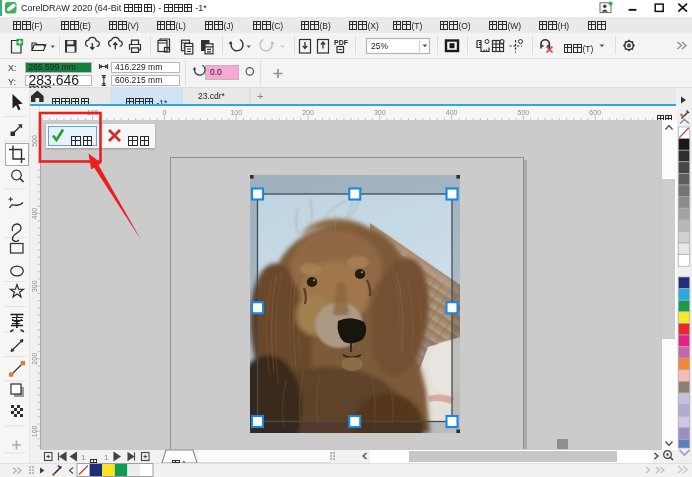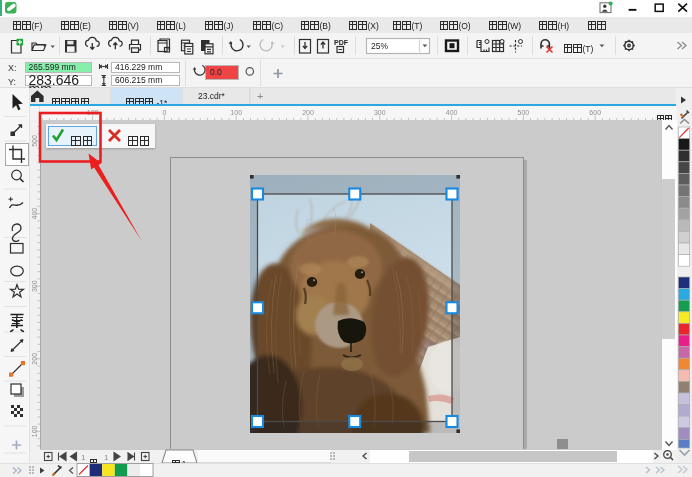--- a/index.html
+++ b/index.html
@@ -25,20 +25,21 @@
  <rect x="5" y="2" width="11.5" height="11.5" rx="2.4" fill="#3cb357"></rect>
  <rect x="6.6" y="6" width="10" height="3.6" rx="1.8" fill="#fff" transform="rotate(-38 11 8)"></rect>
  <rect x="600" y="2.8" width="11" height="9.8" fill="none" stroke="#6a6a6a" stroke-width="1"></rect>
  <circle cx="604.8" cy="6.3" r="1.7" fill="#3c3c3c"></circle>
  <path d="M601.8 11.8 q3,-4.4 6,0 z" fill="#3c3c3c"></path>
  <circle cx="610.6" cy="3.4" r="2" fill="#2fae4e"></circle>
  <rect x="628.6" y="8.9" width="7.8" height="1.9" fill="#111"></rect>
  <rect x="655.2" y="4.1" width="8" height="7.3" fill="none" stroke="#111" stroke-width="1.5"></rect>
  <path d="M678.3 3.6 L687 11.7 M687 3.6 L678.3 11.7" stroke="#111" stroke-width="1.6"></path>
 </svg>
+<div class="abs" style="left:21px;top:3px;font-size:9px;color:#1a1a1a;white-space:nowrap">CorelDRAW 2020 (64-Bit <span class="cn"></span><span class="cn"></span><span class="cn"></span>) - <span class="cn"></span><span class="cn"></span><span class="cn"></span> -1*</div>
 <div class="abs" id="menubar" style="left:0;top:16.5px;width:692px;height:16.5px;background:#e9e9e9;font-size:8.5px;color:#1c1c1c"></div>
 <div class="abs" style="left:12px;top:20.5px;font-size:8.5px;color:#1c1c1c;white-space:nowrap"><span class="cn"></span><span class="cn"></span>(F)</div>
 <div class="abs" style="left:60px;top:20.5px;font-size:8.5px;color:#1c1c1c;white-space:nowrap"><span class="cn"></span><span class="cn"></span>(E)</div>
 <div class="abs" style="left:108px;top:20.5px;font-size:8.5px;color:#1c1c1c;white-space:nowrap"><span class="cn"></span><span class="cn"></span>(V)</div>
 <div class="abs" style="left:156px;top:20.5px;font-size:8.5px;color:#1c1c1c;white-space:nowrap"><span class="cn"></span><span class="cn"></span>(L)</div>
 <div class="abs" style="left:204px;top:20.5px;font-size:8.5px;color:#1c1c1c;white-space:nowrap"><span class="cn"></span><span class="cn"></span>(J)</div>
 <div class="abs" style="left:252px;top:20.5px;font-size:8.5px;color:#1c1c1c;white-space:nowrap"><span class="cn"></span><span class="cn"></span>(C)</div>
 <div class="abs" style="left:300px;top:20.5px;font-size:8.5px;color:#1c1c1c;white-space:nowrap"><span class="cn"></span><span class="cn"></span>(B)</div>
 <div class="abs" style="left:348px;top:20.5px;font-size:8.5px;color:#1c1c1c;white-space:nowrap"><span class="cn"></span><span class="cn"></span>(X)</div>
 <div class="abs" style="left:392px;top:20.5px;font-size:8.5px;color:#1c1c1c;white-space:nowrap"><span class="cn"></span><span class="cn"></span>(T)</div>
@@ -109,25 +110,25 @@
         <circle cx="629" cy="12.5" r="4.3"></circle>
         <circle cx="629" cy="12.5" r="1.2"></circle>
  <path d="M629 6.7v2 M629 16.3v2 M623.2 12.5h2 M632.8 12.5h2 M624.9 8.4l1.4 1.4 M631.7 15.2l1.4 1.4 M633.1 8.4l-1.4 1.4 M626.3 15.2l-1.4 1.4"></path>
       </g>
  <path d="M677.5 9 l4 3.5 -4 3.5 M682 9 l4 3.5 -4 3.5" stroke="#8a8a8a" stroke-width="1.3"></path>
 </svg>
 <div class="abs" style="left:563px;top:37.5px"><span class="cn"></span><span class="cn"></span><span style="font-size:8.5px;color:#1c1c1c">(T)</span></div>
 <div class="abs" style="left:0;top:58px;width:692px;height:30px;background:#f4f4f4;border-top:1px solid #e2e2e2;border-bottom:1px solid #dedede"></div>
 <div class="abs" style="left:8px;top:63px;font-size:9px;color:#333">X:</div>
 <div class="abs" style="left:8px;top:76.5px;font-size:9px;color:#333">Y:</div>
-<div class="abs" style="left:24.5px;top:61.5px;width:67px;height:11.5px;background:#86efac;border:1px solid #b8b8b8;font-size:8.5px;color:#222;line-height:9.5px;padding-left:3px">265.599 mm</div>
+<div class="abs" style="left:24.5px;top:61.5px;width:67px;height:11.5px;background:#15803d;border:1px solid #b8b8b8;font-size:8.5px;color:#222;line-height:9.5px;padding-left:3px">265.599 mm</div>
 <div class="abs" style="left:24.5px;top:74.5px;width:67px;height:11.5px;background:#fff;border:1px solid #b8b8b8;font-size:14px;color:#222;line-height:9.5px;padding-left:3px">283.646 mm</div>
 <div class="abs" style="left:111px;top:61.5px;width:69px;height:11.5px;background:#fff;border:1px solid #b8b8b8;font-size:8.5px;color:#222;line-height:9.5px;padding-left:3px">416.229 mm</div>
 <div class="abs" style="left:111px;top:74.5px;width:69px;height:11.5px;background:#fff;border:1px solid #b8b8b8;font-size:8.5px;color:#222;line-height:9.5px;padding-left:3px">606.215 mm</div>
-<div class="abs" style="left:205px;top:64.5px;width:34px;height:15.5px;background:#ef4444;border:1px solid #b8b8b8;font-size:8.5px;color:#222;line-height:13px;padding-left:4px">0.0</div>
+<div class="abs" style="left:205px;top:64.5px;width:34px;height:15.5px;background:#f9a8d4;border:1px solid #b8b8b8;font-size:8.5px;color:#222;line-height:13px;padding-left:4px">0.0</div>
 <svg class="abs" style="left:0;top:58px" width="320" height="30" fill="none" stroke="#3c3c3c" stroke-width="1.1">
  <path d="M185.5 2v26 M260.5 2v26" stroke="#e0e0e0"></path>
  <path d="M99.5 6 v5 M107.5 6 v5 M100 8.5 h7 M100 8.5 l1.8 -1.5 M100 8.5 l1.8 1.5 M107 8.5 l-1.8 -1.5 M107 8.5 l-1.8 1.5"></path>
  <path d="M101.5 17.5 h4.5 M101.5 27.5 h4.5 M103.8 18 v9 M103.8 18 l-1.5 1.8 M103.8 18 l1.5 1.8 M103.8 27 l-1.5 -1.8 M103.8 27 l1.5 -1.8"></path>
  <path d="M202.3 7.2 a5.3 5.3 0 1 1 -7.4 2.6" stroke-width="1.3"></path>
  <path d="M192.6 11.4 l2.4 -2.4 .8 3z" fill="#3c3c3c" stroke="none"></path>
  <circle cx="249.8" cy="13.4" r="3.7" stroke="#555" stroke-width="1.2"></circle>
  <path d="M273.5 15.5 h9 M278 11 v9" stroke="#8f959e" stroke-width="1.7"></path>
 </svg>
 

